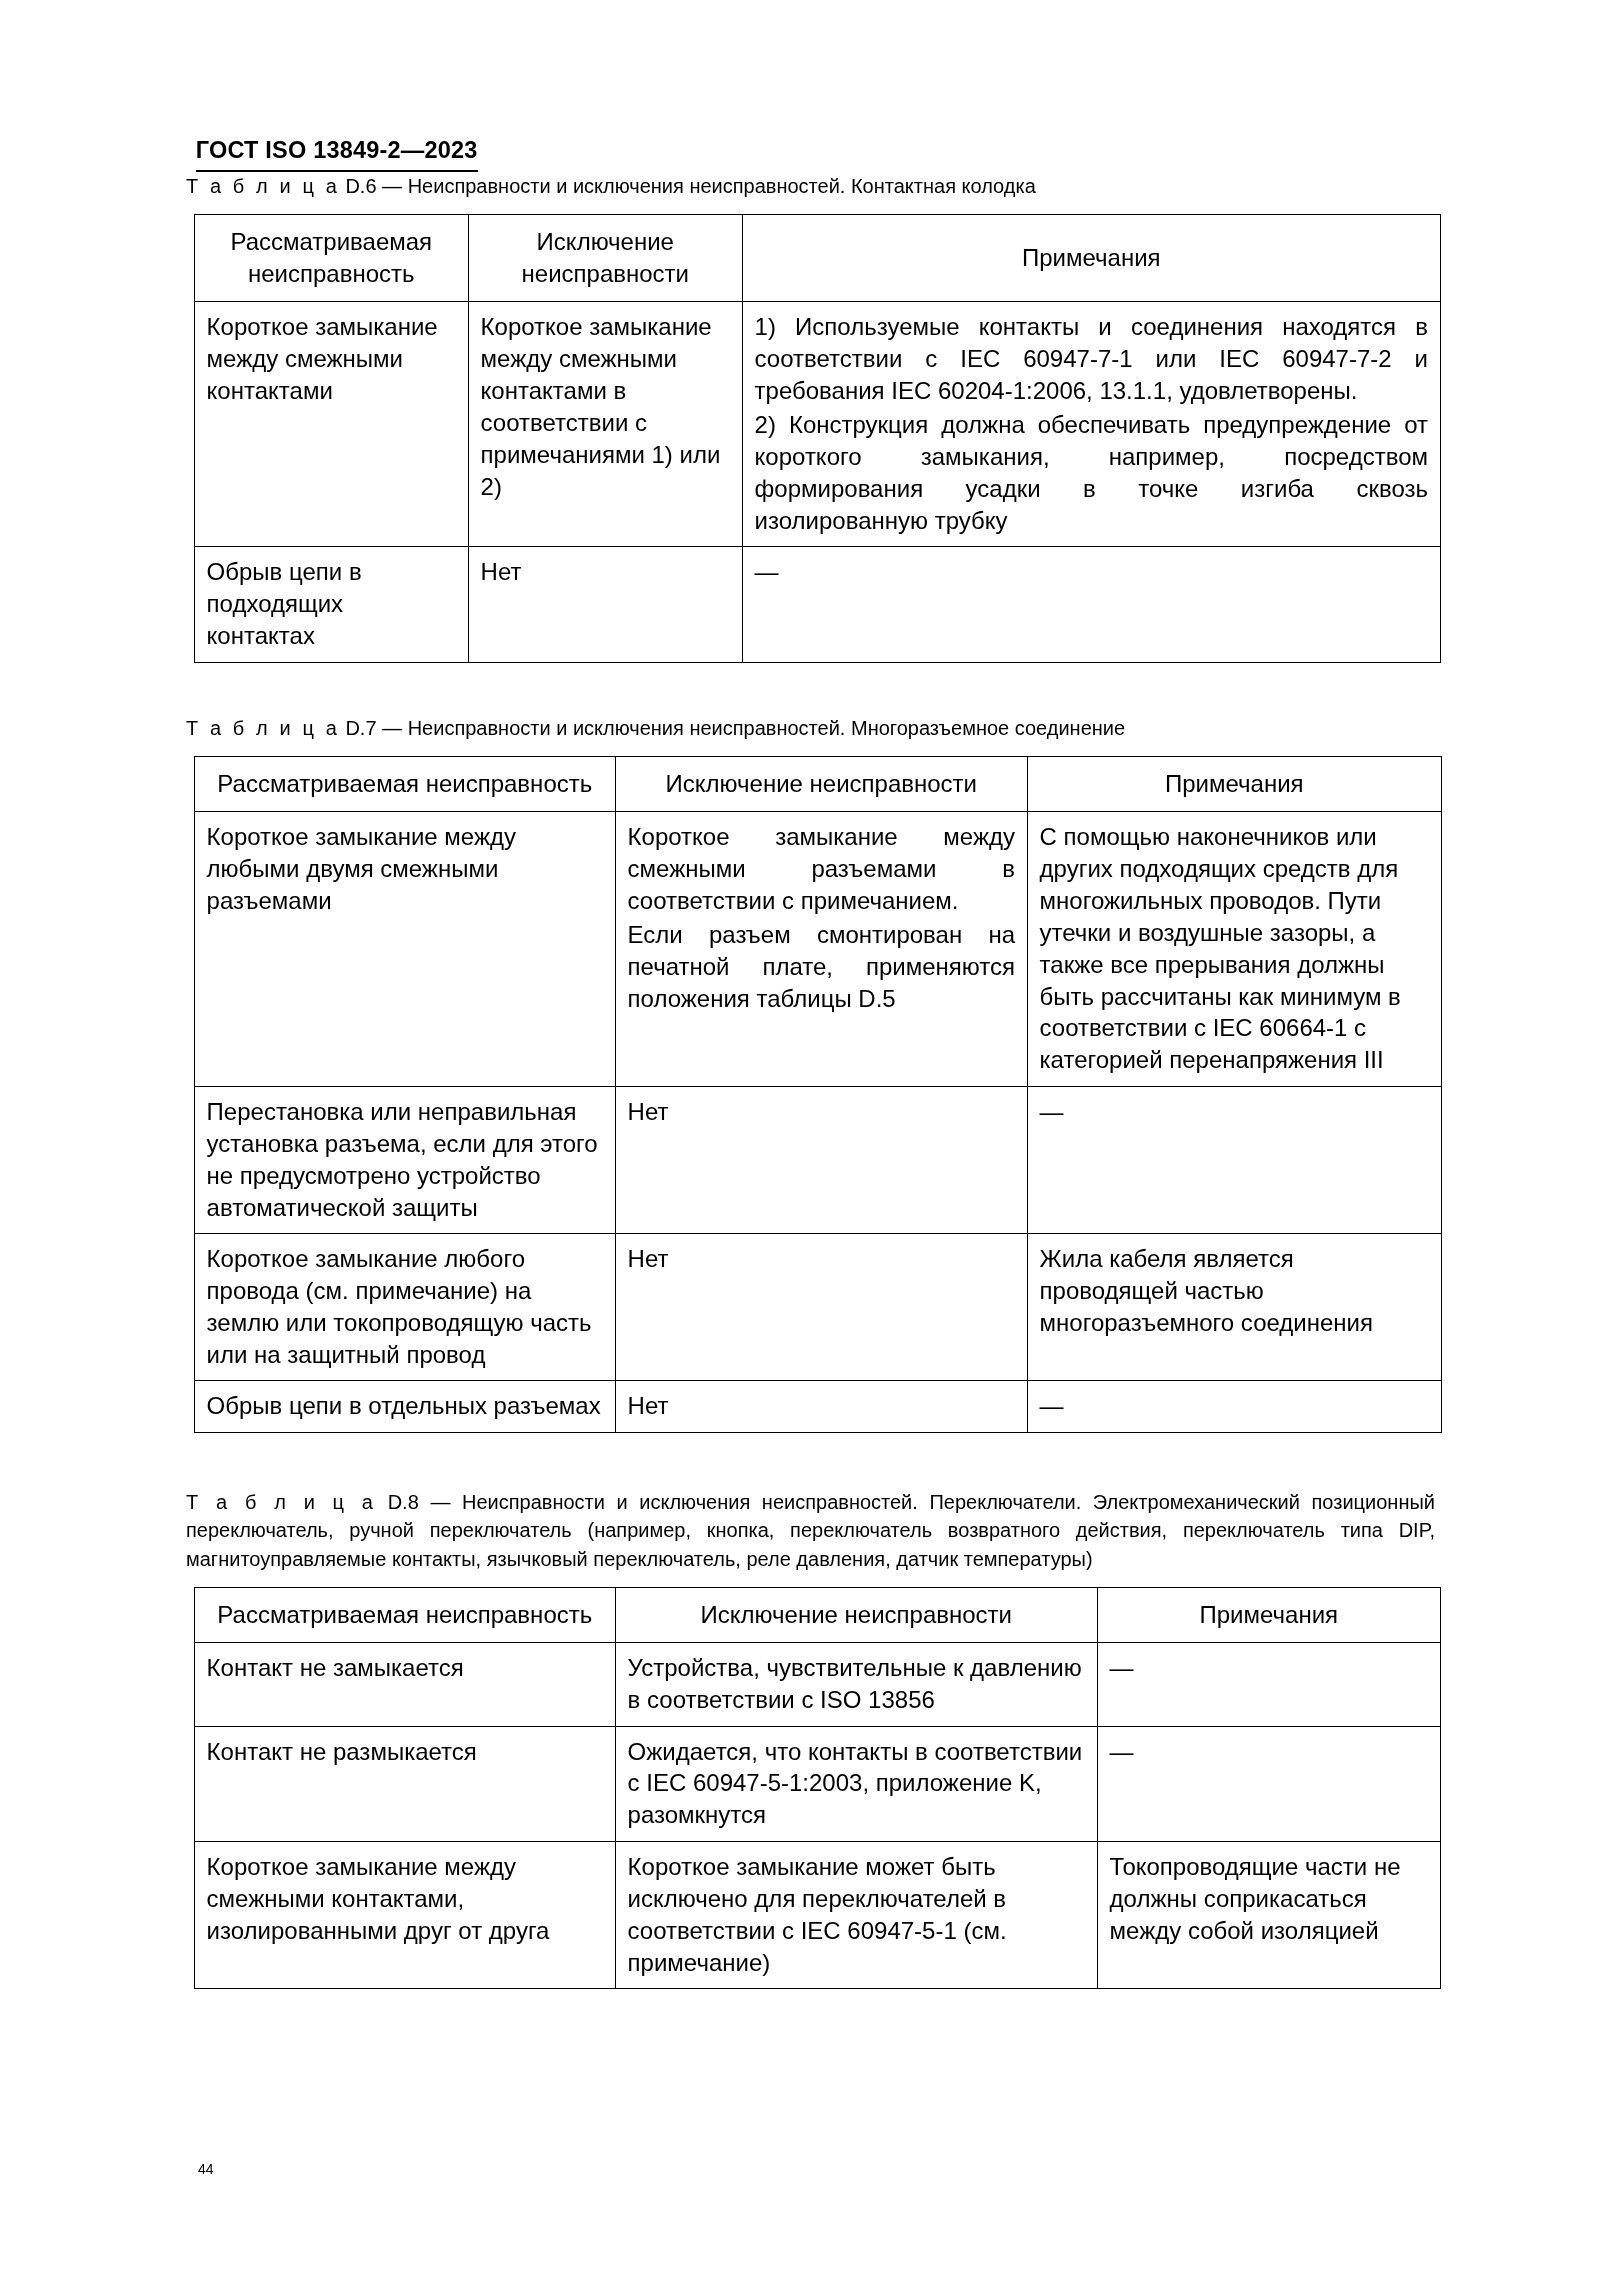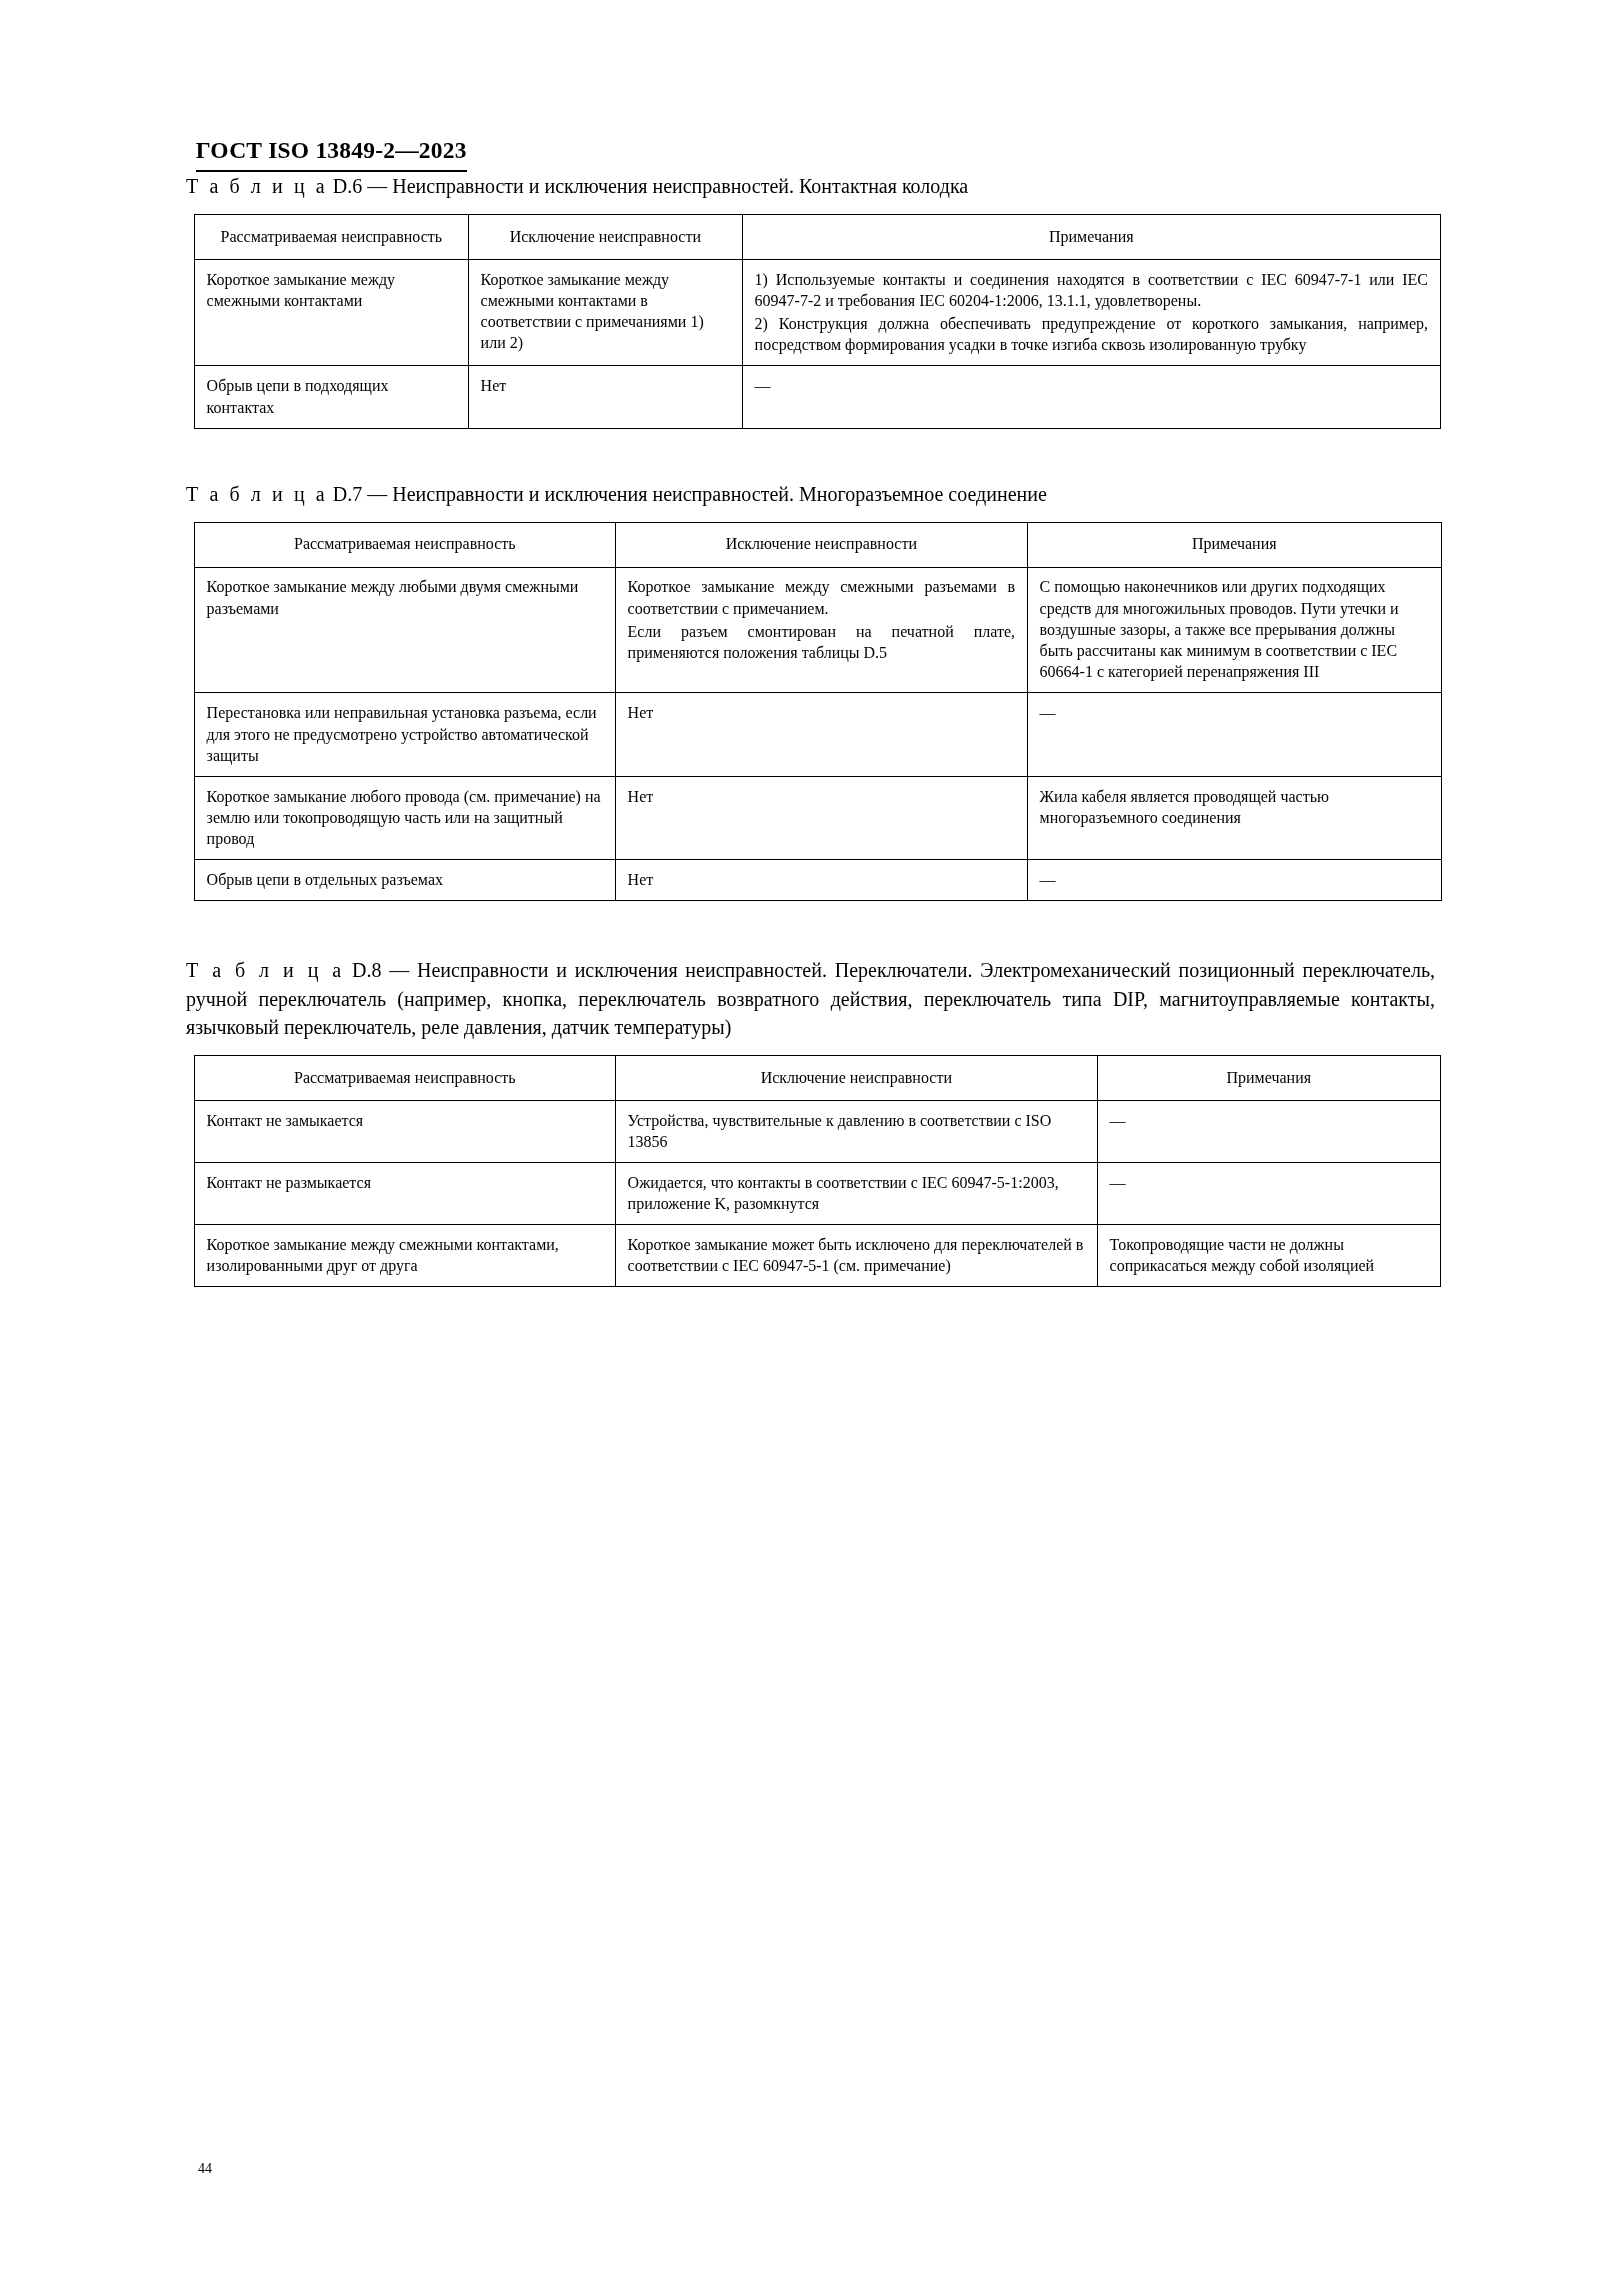--- a/index.html
+++ b/index.html
@@ -14,21 +14,20 @@
     color: #000000;
     position: relative;
   }
   .page {
     position: absolute;
     left: 0; top: 0;
     width: 1621px;
     height: 2293px;
     box-sizing: border-box;
     padding: 137px 186px 0 186px;
-    font-family: Liberation Serif, serif;
   }
   .doc-header {
     font-size: 23.5px;
     font-weight: bold;
     letter-spacing: 0.2px;
     margin: 0 0 0 9.8px;
     padding-bottom: 5.9px;
     border-bottom: 2px solid #000;
     display: inline-block;
   }
@@ -44,21 +43,21 @@
   .caption .tbl-word {
     letter-spacing: 3.1px;
   }
   .cap-d6 { margin-bottom: 13.7px; }
   .cap-d7 { margin-top: 51px; margin-bottom: 13.7px; }
   .cap-d8 { margin-top: 55px; margin-bottom: 13.7px; }
 
   table.gost {
     border-collapse: collapse;
     table-layout: fixed;
-    font-size: 16px;
+    font-size: 24px;
     line-height: 1.33;
     width: 100%;
   }
   table.gost td, table.gost th {
     border: 1.6px solid #000;
     vertical-align: top;
     padding: 8.8px 11.8px 9.8px 11.8px;
     font-weight: normal;
     text-align: left;
   }

